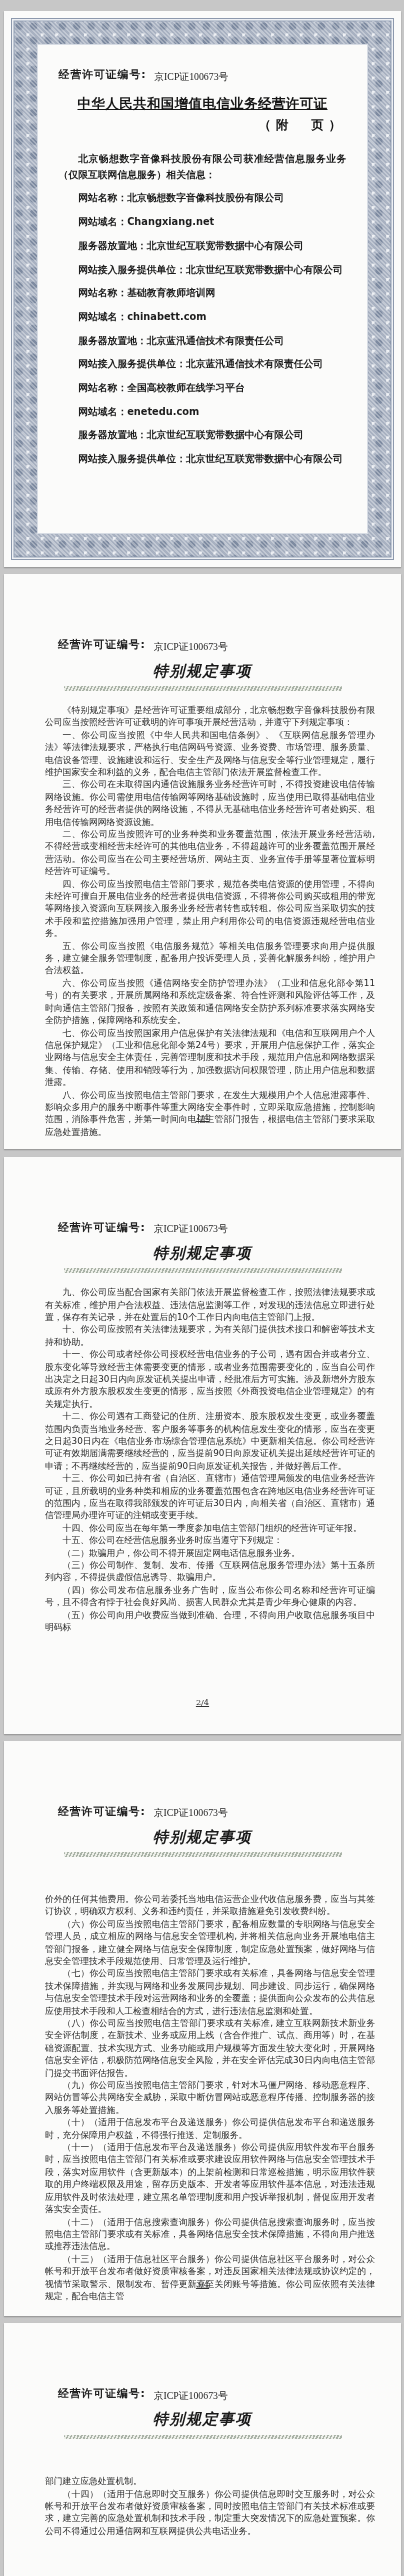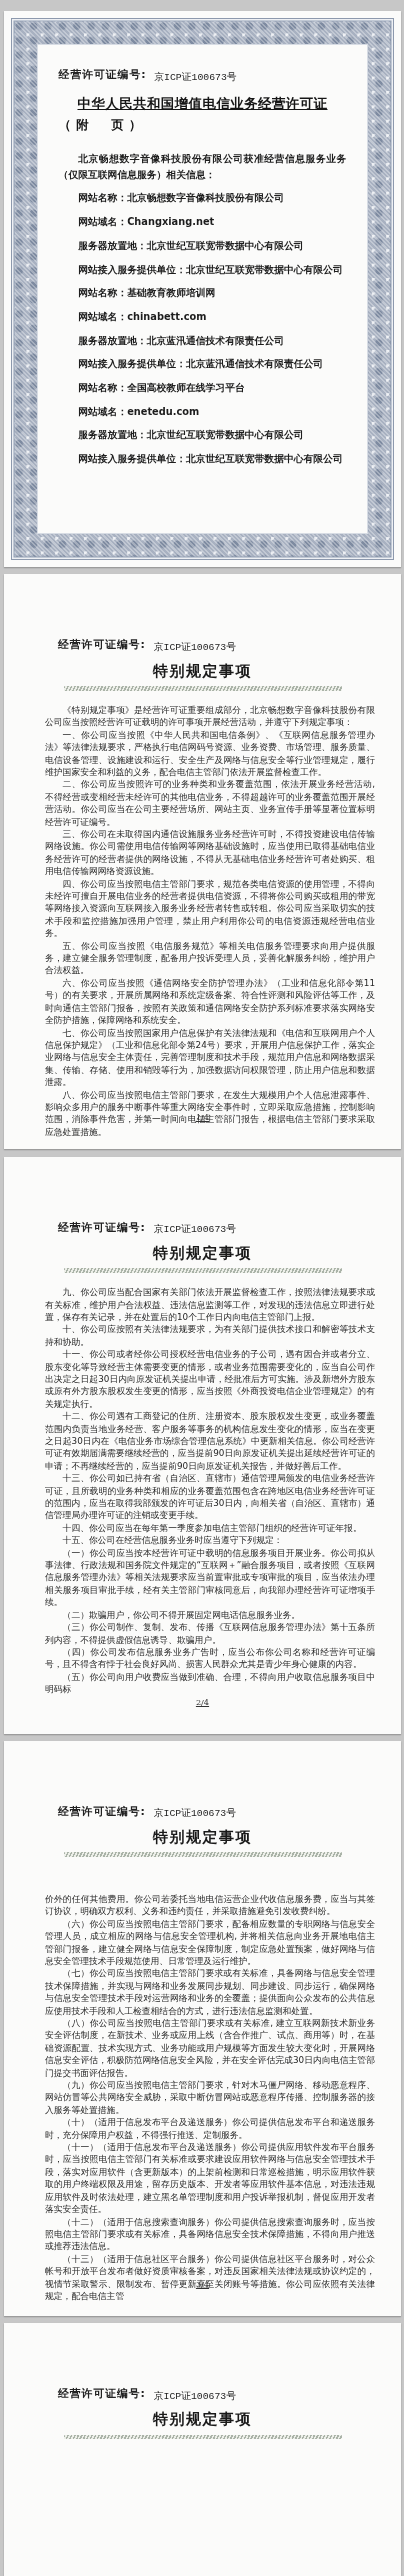--- a/index.html
+++ b/index.html
@@ -33,28 +33,28 @@
   }
   .cert-inner{
     position:absolute; inset:34px;
     background:#fbfbfa;
     box-shadow:0 0 0 1px #d7dce4;
     padding:0 20.6px;
     box-sizing:border-box;
   }
   .lic-row{margin:23px 0 0 0; white-space:nowrap;}
   .lic-label{font-size:10.8px; font-weight:bold; letter-spacing:1px; color:#222;}
-  .lic-num{font-size:9.8px; font-family:Liberation Mono, monospace; color:#1e1e1e; margin-left:5.2px; position:relative; top:1.5px;}
+  .lic-num{font-size:9.8px; font-family:Liberation Serif, serif; color:#1e1e1e; margin-left:5.2px; position:relative; top:1.5px;}
   .cert-title{
     margin:12.4px 0 0 0;
     font-size:13.4px; font-weight:bold; text-align:center;
     letter-spacing:0.5px; color:#161616;text-decoration:underline;
   }
   .cert-sub{
-    margin-top:4.1px; text-align:left;
+    margin-top:4.1px; text-align:right;
     font-size:12.4px; font-weight:bold; letter-spacing:5.2px; color:#161616;
   }
   .cert-intro{
     margin:17.5px 0 0 0;
     font-size:9.8px; line-height:15.5px; font-weight:600;
     text-indent:2em; text-align:justify; color:#1d1d1d;
   }
   .cert-entries{margin-top:3.1px;}
   .entry{
     margin:8.2px 0 0 0;
@@ -62,21 +62,21 @@
     text-indent:2em; text-align:justify; color:#1d1d1d;
   }
   
   .sp{height:575px;}
   .sp.p3{height:577px;}
   .sp.p4{height:575px;}
   .sp.p5{height:550px; margin-bottom:0;}
   .sp .lic-row{margin:64px 0 0 54px;}
   .sp-title{
     margin-top:9.3px; text-align:center;
-    font-size:15px; font-weight:bold; letter-spacing:1.5px; color:#1a1a1a;
+    font-size:15px; font-weight:bold; letter-spacing:1.5px; color:#1a1a1a;font-style:italic;
   }
   .wave{
     width:278px; height:4.6px; margin:5.2px auto 0 auto;
     background:repeating-linear-gradient(115deg, #aab3a8 0 1.5px, #edefe9 1.5px 3.1px);
     border-radius:1px;
   }
   .sp-body{
     margin:13.4px 26px 0 41px;
     font-size:8.8px; line-height:12.4px;
     text-align:justify; color:#262626;
@@ -123,22 +123,22 @@
 <section class="page sp p2">
   <div class="lic-row">
     <span class="lic-label">经营许可证编号:</span>
     <span class="lic-num">京ICP证100673号</span>
   </div>
   <div class="sp-title">特别规定事项</div>
   <div class="wave"></div>
   <div class="sp-body">
       <p class="sp-par">《特别规定事项》是经营许可证重要组成部分，北京畅想数字音像科技股份有限公司应当按照经营许可证载明的许可事项开展经营活动，并遵守下列规定事项：</p>
       <p class="sp-par">一、你公司应当按照《中华人民共和国电信条例》、《互联网信息服务管理办法》等法律法规要求，严格执行电信网码号资源、业务资费、市场管理、服务质量、电信设备管理、设施建设和运行、安全生产及网络与信息安全等行业管理规定，履行维护国家安全和利益的义务，配合电信主管部门依法开展监督检查工作。</p>
+      <p class="sp-par">三、你公司在未取得国内通信设施服务业务经营许可时，不得投资建设电信传输网络设施。你公司需使用电信传输网等网络基础设施时，应当使用已取得基础电信业务经营许可的经营者提供的网络设施，不得从无基础电信业务经营许可者处购买、租用电信传输网网络资源设施。</p>
       <p class="sp-par">二、你公司应当按照许可的业务种类和业务覆盖范围，依法开展业务经营活动, 不得经营或变相经营未经许可的其他电信业务，不得超越许可的业务覆盖范围开展经营活动。你公司应当在公司主要经营场所、网站主页、业务宣传手册等显著位置标明经营许可证编号。</p>
-      <p class="sp-par">三、你公司在未取得国内通信设施服务业务经营许可时，不得投资建设电信传输网络设施。你公司需使用电信传输网等网络基础设施时，应当使用已取得基础电信业务经营许可的经营者提供的网络设施，不得从无基础电信业务经营许可者处购买、租用电信传输网网络资源设施。</p>
       <p class="sp-par">四、你公司应当按照电信主管部门要求，规范各类电信资源的使用管理，不得向未经许可擅自开展电信业务的经营者提供电信资源，不得将你公司购买或租用的带宽等网络接入资源向互联网接入服务业务经营者转售或转租。你公司应当采取切实的技术手段和监控措施加强用户管理，禁止用户利用你公司的电信资源违规经营电信业务。</p>
       <p class="sp-par">五、你公司应当按照《电信服务规范》等相关电信服务管理要求向用户提供服务，建立健全服务管理制度，配备用户投诉受理人员，妥善化解服务纠纷，维护用户合法权益。</p>
       <p class="sp-par">六、你公司应当按照《通信网络安全防护管理办法》（工业和信息化部令第11号）的有关要求，开展所属网络和系统定级备案、符合性评测和风险评估等工作，及时向通信主管部门报备，按照有关政策和通信网络安全防护系列标准要求落实网络安全防护措施，保障网络和系统安全。</p>
       <p class="sp-par">七、你公司应当按照国家用户信息保护有关法律法规和《电信和互联网用户个人信息保护规定》（工业和信息化部令第24号）要求，开展用户信息保护工作，落实企业网络与信息安全主体责任，完善管理制度和技术手段，规范用户信息和网络数据采集、传输、存储、使用和销毁等行为，加强数据访问权限管理，防止用户信息和数据泄露。</p>
       <p class="sp-par">八、你公司应当按照电信主管部门要求，在发生大规模用户个人信息泄露事件、影响众多用户的服务中断事件等重大网络安全事件时，立即采取应急措施，控制影响范围，消除事件危害，并第一时间向电信主管部门报告，根据电信主管部门要求采取应急处置措施。</p>
     </div>
   <div class="pageno">1/4</div>
 </section>
 
 <section class="page sp p3">
@@ -149,21 +149,20 @@
   <div class="sp-title">特别规定事项</div>
   <div class="wave"></div>
   <div class="sp-body">
       <p class="sp-par">九、你公司应当配合国家有关部门依法开展监督检查工作，按照法律法规要求或有关标准，维护用户合法权益、违法信息监测等工作，对发现的违法信息立即进行处置，保存有关记录，并在处置后的10个工作日内向电信主管部门上报。</p>
       <p class="sp-par">十、你公司应按照有关法律法规要求，为有关部门提供技术接口和解密等技术支持和协助。</p>
       <p class="sp-par">十一、你公司或者经你公司授权经营电信业务的子公司，遇有因合并或者分立、股东变化等导致经营主体需要变更的情形，或者业务范围需要变化的，应当自公司作出决定之日起30日内向原发证机关提出申请，经批准后方可实施。涉及新增外方股东或原有外方股东股权发生变更的情形，应当按照《外商投资电信企业管理规定》的有关规定执行。</p>
       <p class="sp-par">十二、你公司遇有工商登记的住所、注册资本、股东股权发生变更，或业务覆盖范围内负责当地业务经营、客户服务等事务的机构信息发生变化的情形，应当在变更之日起30日内在《电信业务市场综合管理信息系统》中更新相关信息。你公司经营许可证有效期届满需要继续经营的，应当提前90日向原发证机关提出延续经营许可证的申请；不再继续经营的，应当提前90日向原发证机关报告，并做好善后工作。</p>
       <p class="sp-par">十三、你公司如已持有省（自治区、直辖市）通信管理局颁发的电信业务经营许可证，且所载明的业务种类和相应的业务覆盖范围包含在跨地区电信业务经营许可证的范围内，应当在取得我部颁发的许可证后30日内，向相关省（自治区、直辖市）通信管理局办理许可证的注销或变更手续。</p>
       <p class="sp-par">十四、你公司应当在每年第一季度参加电信主管部门组织的经营许可证年报。</p>
       <p class="sp-par">十五、你公司在经营信息服务业务时应当遵守下列规定：</p>
-      <p class="sp-par">（一）你公司应当按本经营许可证中载明的信息服务项目开展业务。你公司拟从事法律、行政法规和国务院文件规定的“互联网＋”融合服务项目，或者按照《互联网信息服务管理办法》等相关法规要求应当前置审批或专项审批的项目，应当依法办理相关服务项目审批手续，经有关主管部门审核同意后，向我部办理经营许可证增项手续。</p>
       <p class="sp-par">（二）欺骗用户，你公司不得开展固定网电话信息服务业务。</p>
       <p class="sp-par">（三）你公司制作、复制、发布、传播《互联网信息服务管理办法》第十五条所列内容，不得提供虚假信息诱导、欺骗用户。</p>
       <p class="sp-par">（四）你公司发布信息服务业务广告时，应当公布你公司名称和经营许可证编号，且不得含有悖于社会良好风尚、损害人民群众尤其是青少年身心健康的内容。</p>
       <p class="sp-par">（五）你公司向用户收费应当做到准确、合理，不得向用户收取信息服务项目中明码标</p>
     </div>
   <div class="pageno">2/4</div>
 </section>
 
 <section class="page sp p4">
   <div class="lic-row">
@@ -186,15 +185,19 @@
   <div class="pageno">3/4</div>
 </section>
 
 <section class="page sp p5">
   <div class="lic-row">
     <span class="lic-label">经营许可证编号:</span>
     <span class="lic-num">京ICP证100673号</span>
   </div>
   <div class="sp-title">特别规定事项</div>
   <div class="wave"></div>
+  <div class="sp-body">
+      <p class="sp-par noindent">部门建立应急处置机制。</p>
+      <p class="sp-par">（十四）（适用于信息即时交互服务）你公司提供信息即时交互服务时，对公众帐号和开放平台发布者做好资质审核备案，同时按照电信主管部门有关技术标准或要求，建立完善的应急处置机制和技术手段，制定重大突发情况下的应急处置预案。你公司不得通过公用通信网和互联网提供公共电话业务。</p>
+    </div>
 
 </section>
 
 
 </body></html>

